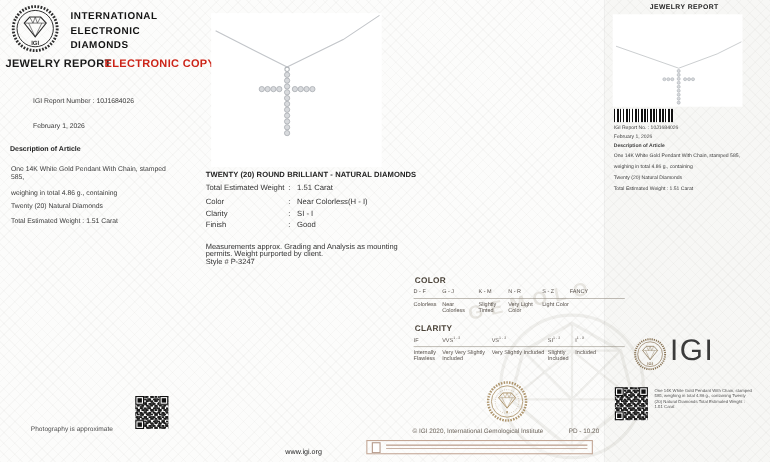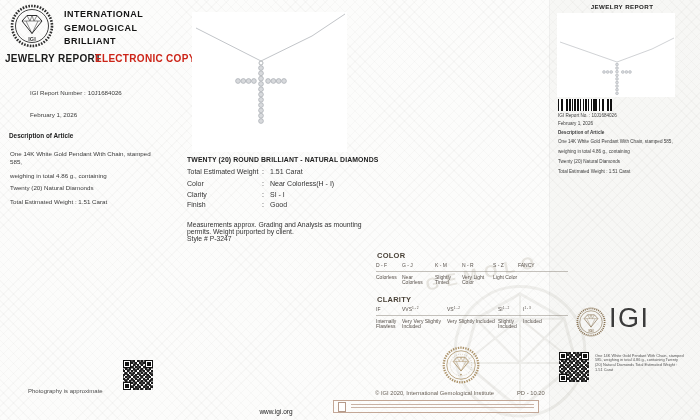--- a/index.html
+++ b/index.html
@@ -115,22 +115,22 @@
 
   <svg class="abs brand-seal" viewBox="0 0 44 44">
     <circle cx="22" cy="22" r="20" fill="none" stroke="currentColor" stroke-width="2.6" stroke-dasharray="1.6 1.3"></circle>
     <circle cx="22" cy="22" r="16.5" fill="none" stroke="currentColor" stroke-width=".9"></circle>
     <path d="M12 17 L17 11.5 H27 L32 17 L22 29.5 Z" fill="none" stroke="currentColor" stroke-width="1"></path>
     <path d="M12 17 H32 M17 11.5 L20 17 L22 11.5 L24 17 L27 11.5 M16 17 L22 29.5 M28 17 L22 29.5" fill="none" stroke="currentColor" stroke-width=".55"></path>
     <text x="22" y="37" text-anchor="middle" font-size="5.5" font-weight="bold" fill="currentColor">IGI</text>
   </svg>
   <div class="abs brand-name">
     <div>INTERNATIONAL</div>
-    <div>GEMOLOGICAL</div>
-    <div>BRILLIANT</div>
+    <div>ELECTRONIC</div>
+    <div>DIAMONDS</div>
   </div>
   <div class="abs jr-title">JEWELRY REPORT</div>
   <div class="abs ec-title">ELECTRONIC COPY</div>
 
   <div class="abs meta-number">
     <span>IGI Report Number :</span><span class="val">10J1684026</span>
   </div>
   <div class="abs meta-date">February 1, 2026</div>
   <div class="abs desc-title">Description of Article</div>
   <div class="abs descline dl0">One 14K White Gold Pendant With Chain, stamped</div>

